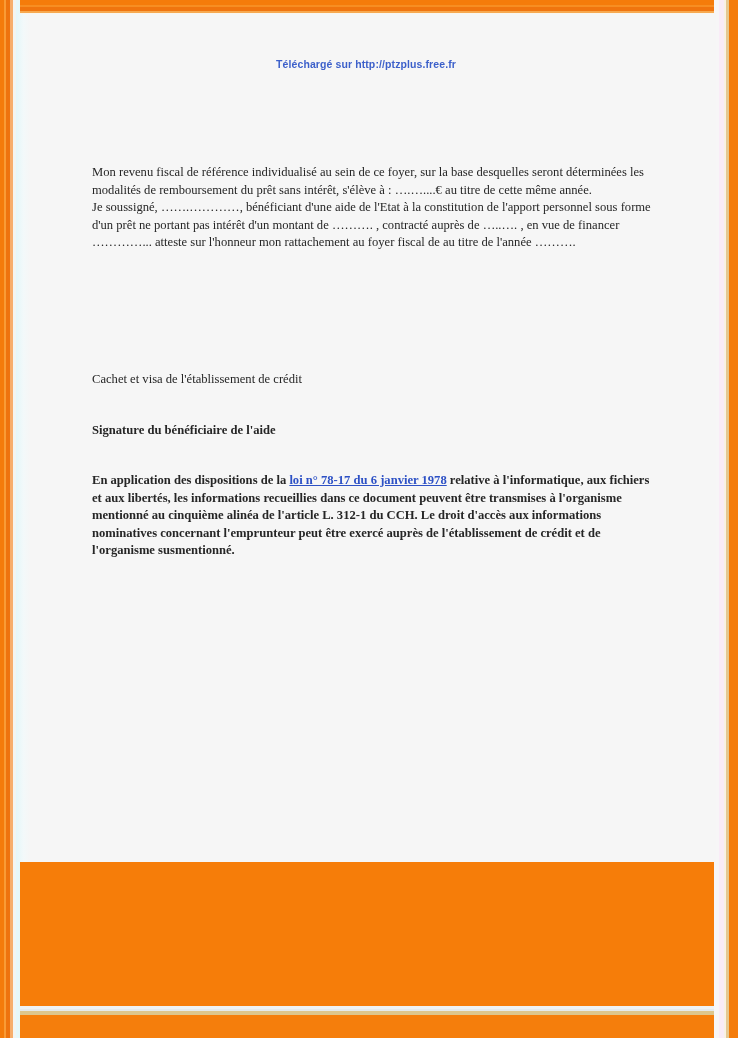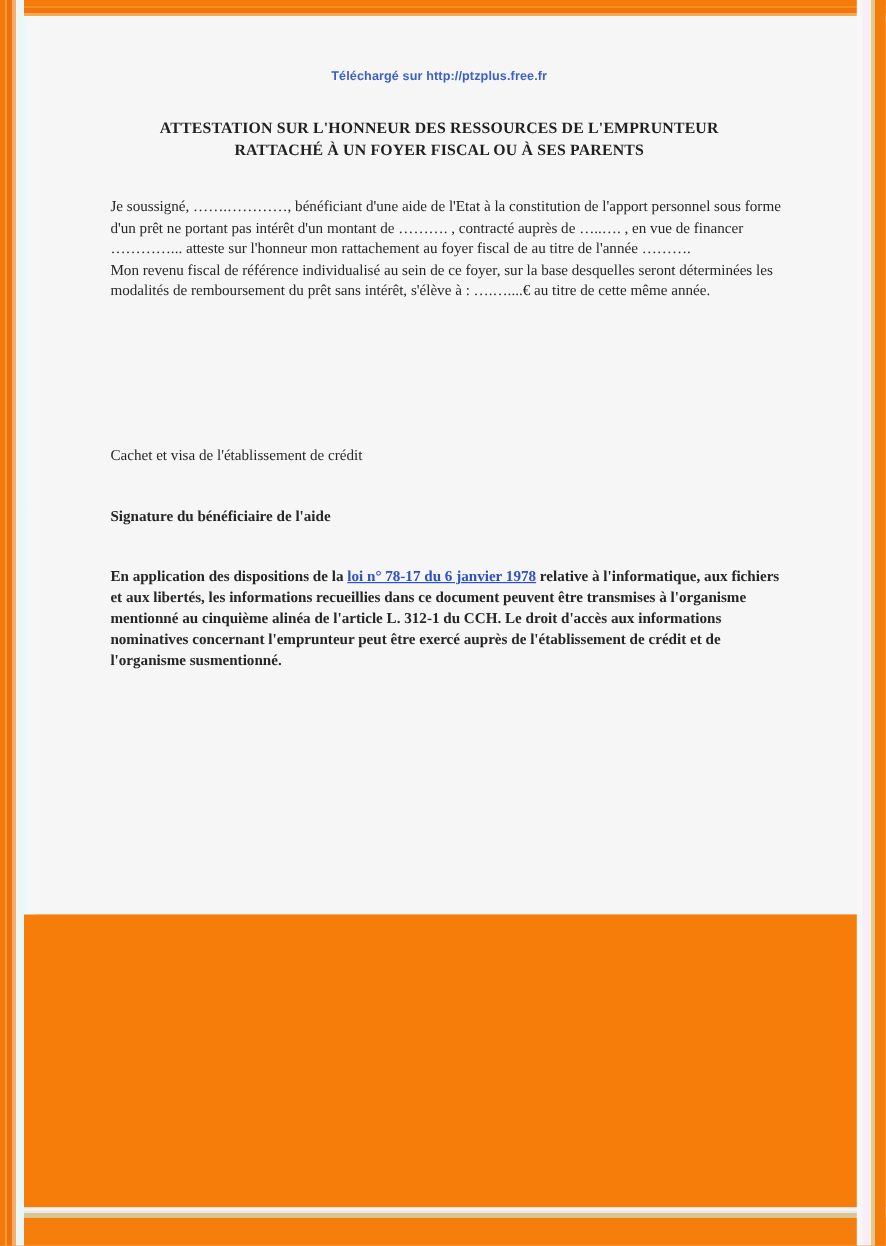--- a/index.html
+++ b/index.html
@@ -72,21 +72,21 @@
       #fdf0fb 14px, #fdf0fb 19px,
       #fbfafb 19px, #fbfafb 24px);
   }
 
   
   .page {
     position: absolute;
     left: 16px;
     top: 14px;
     width: 700px;
-    height: 748px;
+    height: 848px;
     background: #fafafa;
     box-sizing: border-box;
     overflow: hidden;
   }
   
   .page::before {
     content: "";
     position: absolute;
     left: 0; top: 0; bottom: 0; width: 14px;
     background: linear-gradient(to right, #e8fbfd 0%, #f7fdfe 55%, #fafafa 100%);
@@ -173,28 +173,24 @@
   <div class="band band-left"></div>
   <div class="band band-right"></div>
 
   <div class="page">
     <div class="page-inner">
 
       <div class="dl-line dl-header">
         <span>Téléchargé sur http://ptzplus.free.fr</span>
       </div>
 
-      <div class="doc-title">
-        <div>ATTESTATION SUR L'HONNEUR DES RESSOURCES DE L'EMPRUNTEUR</div>
-        <div>RATTACHÉ À UN FOYER FISCAL OU À SES PARENTS</div>
-      </div>
 
       <div class="body-text blk-main">
+        <p class="p">Mon revenu fiscal de référence individualisé au sein de ce foyer, sur la base desquelles seront déterminées les modalités de remboursement du prêt sans intérêt, s'élève à : ….…....€ au titre de cette même année.</p>
         <p class="p">Je soussigné, …….…………, bénéficiant d'une aide de l'Etat à la constitution de l'apport personnel sous forme d'un prêt ne portant pas intérêt d'un montant de ………. , contracté auprès de …..…. , en vue de financer …………... atteste sur l'honneur mon rattachement au foyer fiscal de au titre de l'année ……….</p>
-        <p class="p">Mon revenu fiscal de référence individualisé au sein de ce foyer, sur la base desquelles seront déterminées les modalités de remboursement du prêt sans intérêt, s'élève à : ….…....€ au titre de cette même année.</p>
       </div>
 
 
       <div class="body-text blk-cachet">
         <p class="p">Cachet et visa de l'établissement de crédit</p>
       </div>
 
       <div class="body-text blk-sign">
         <p class="p">Signature du bénéficiaire de l'aide</p>
       </div>

